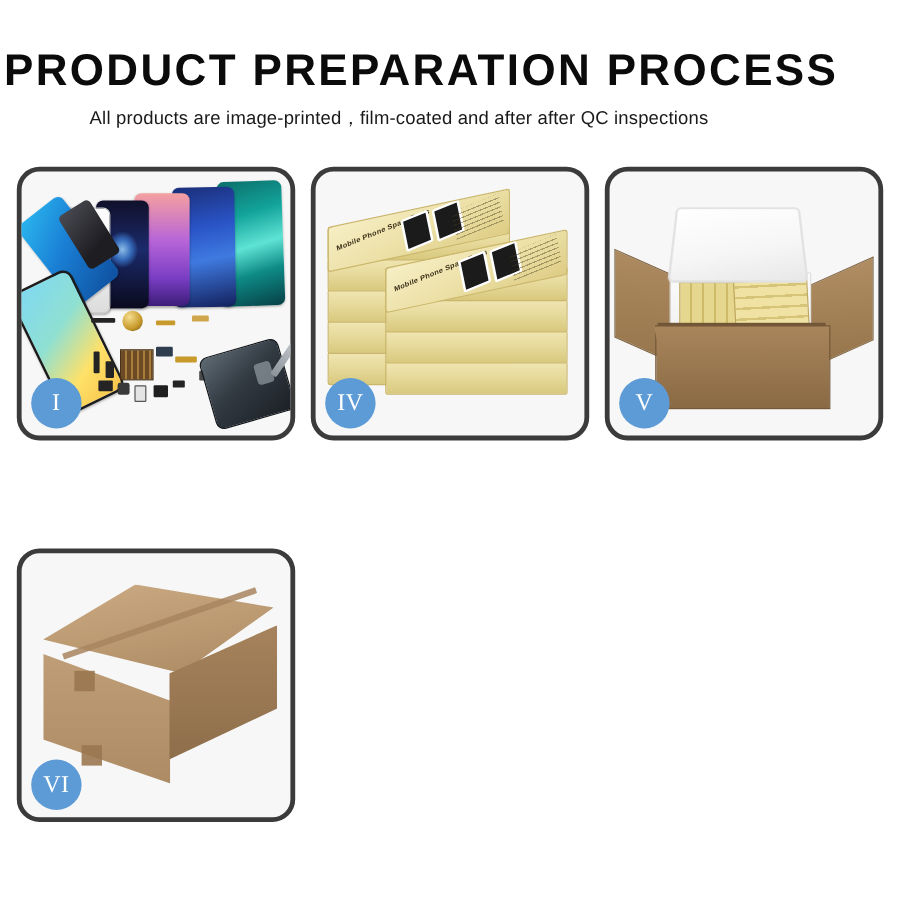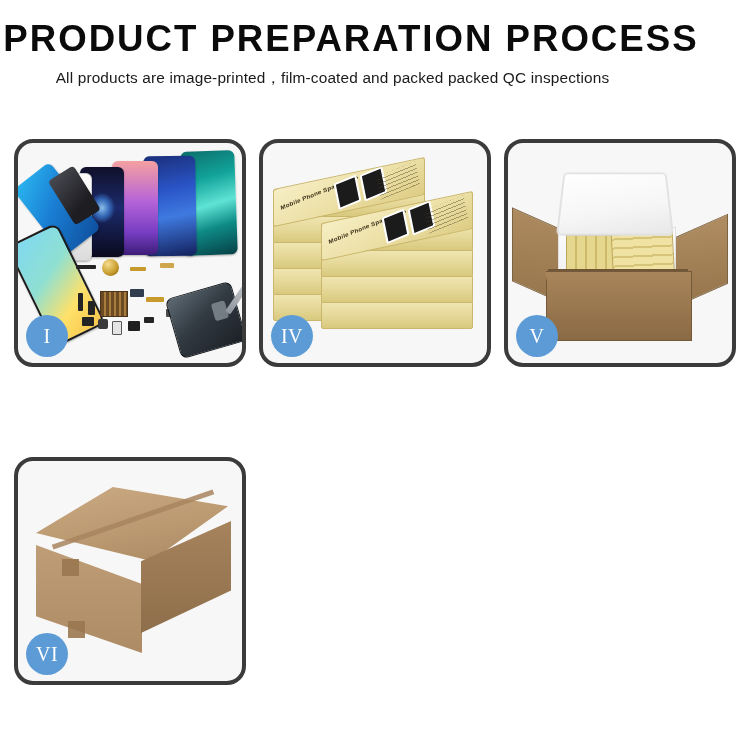--- a/index.html
+++ b/index.html
@@ -11,21 +11,21 @@
     width: 750px;
     height: 750px;
     font-family: "Liberation Sans", sans-serif;
     overflow: hidden;
     position: relative;
   }
 
   
   .header {
     width: 665px;
-    padding-top: 20px;
+    padding-top: 40px;
     text-align: center;
   }
   .page-title {
     font-family: "Liberation Sans", sans-serif;
     font-size: 37px;
     font-weight: 700;
     letter-spacing: 2.0px;
     color: #0b0b0b;
     line-height: 1.05;
     margin: 0;
@@ -488,21 +488,21 @@
     opacity: .9;
   }
   .c-tab1 { left: 44px; top: 98px; }
   .c-tab2 { left: 50px; top: 160px; }
 </style>
 </head>
 <body>
 
 <div class="header">
   <h1 class="page-title">PRODUCT PREPARATION PROCESS</h1>
-  <p class="page-subtitle">All products are image-printed，film-coated and packed packed QC inspections</p>
+  <p class="page-subtitle">All products are image-printed，film-coated and after after QC inspections</p>
 </div>
 
 <div class="grid">
 
   <div class="panel">
     <div class="panel-stage">
       <div class="ph ph-green"></div>
       <div class="ph ph-blue"></div>
       <div class="ph ph-purple"></div>
       <div class="ph ph-dark"></div>

